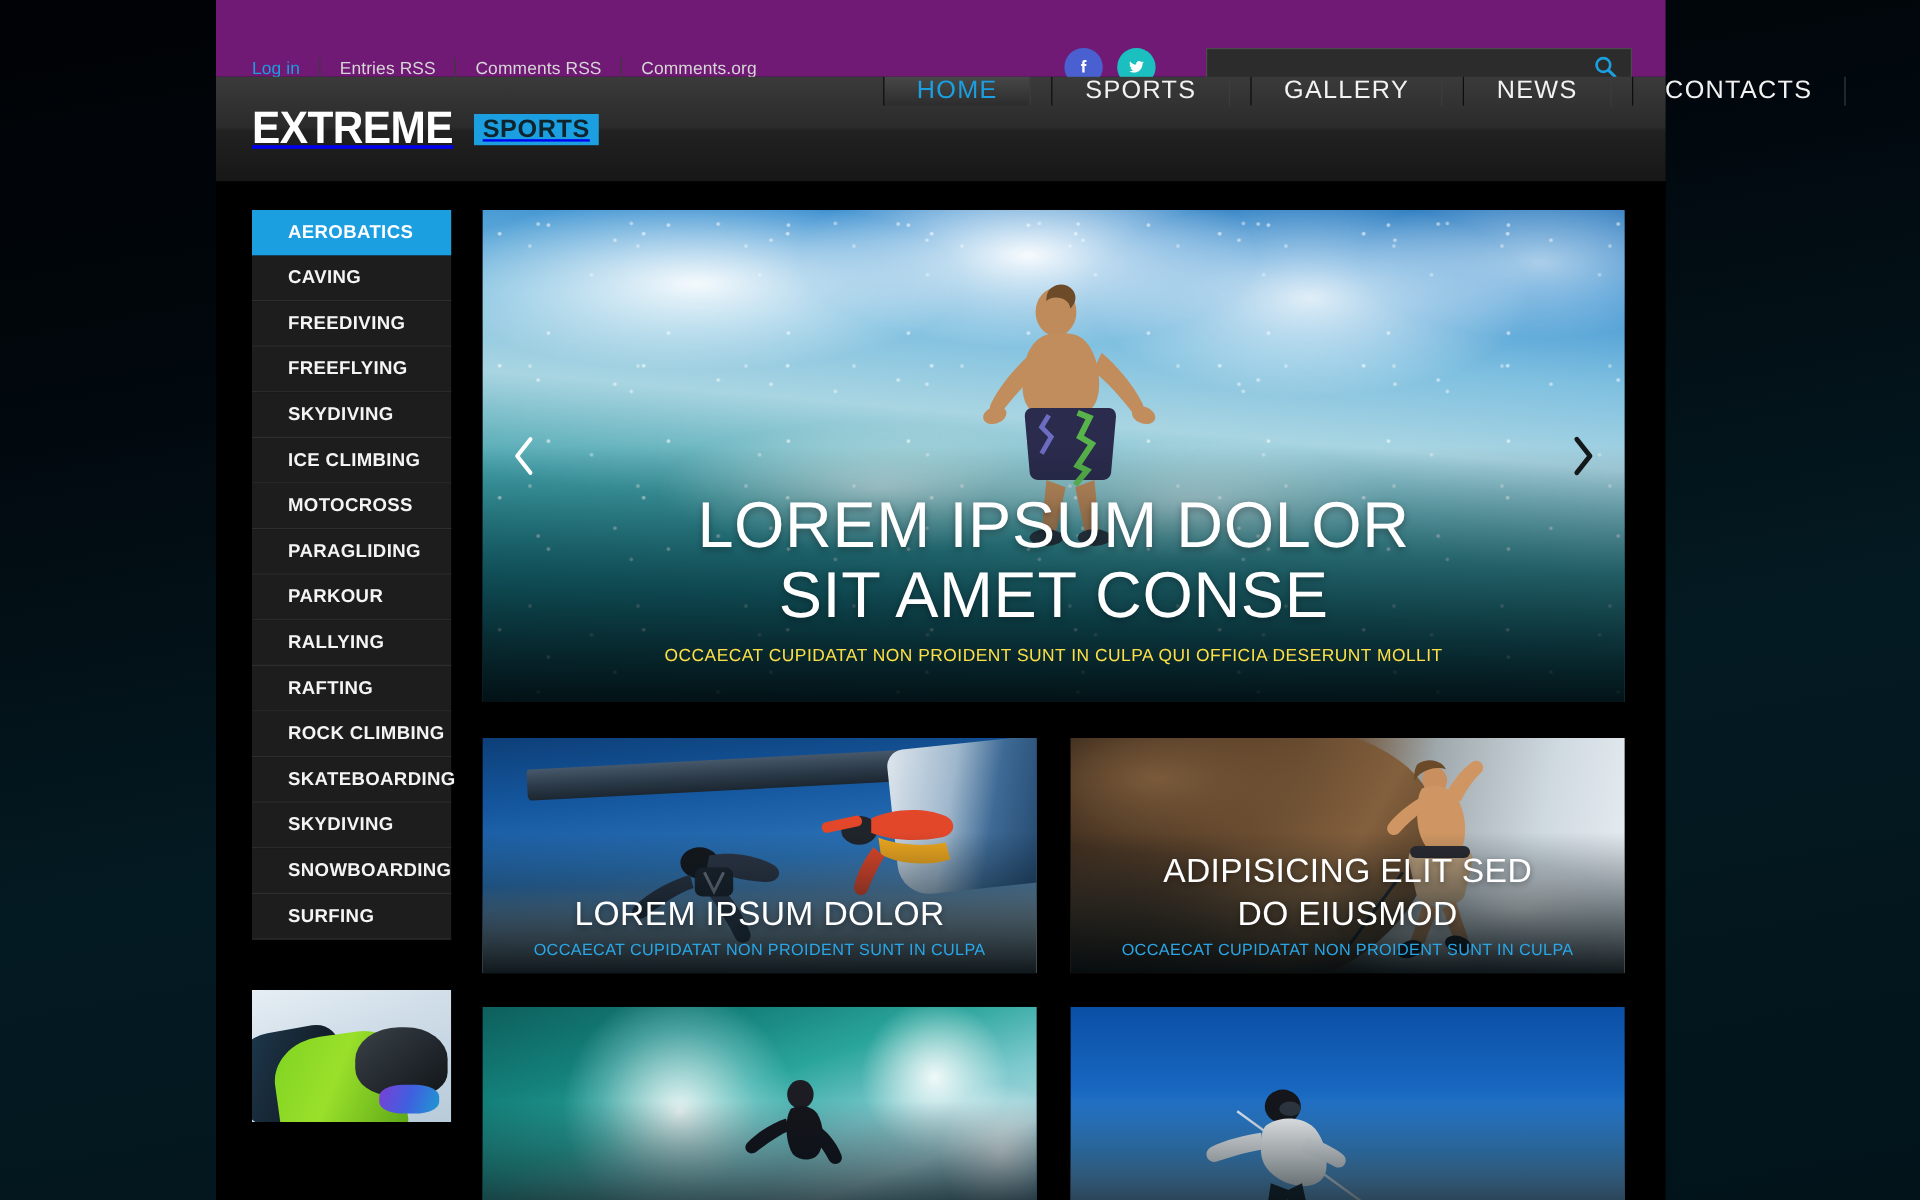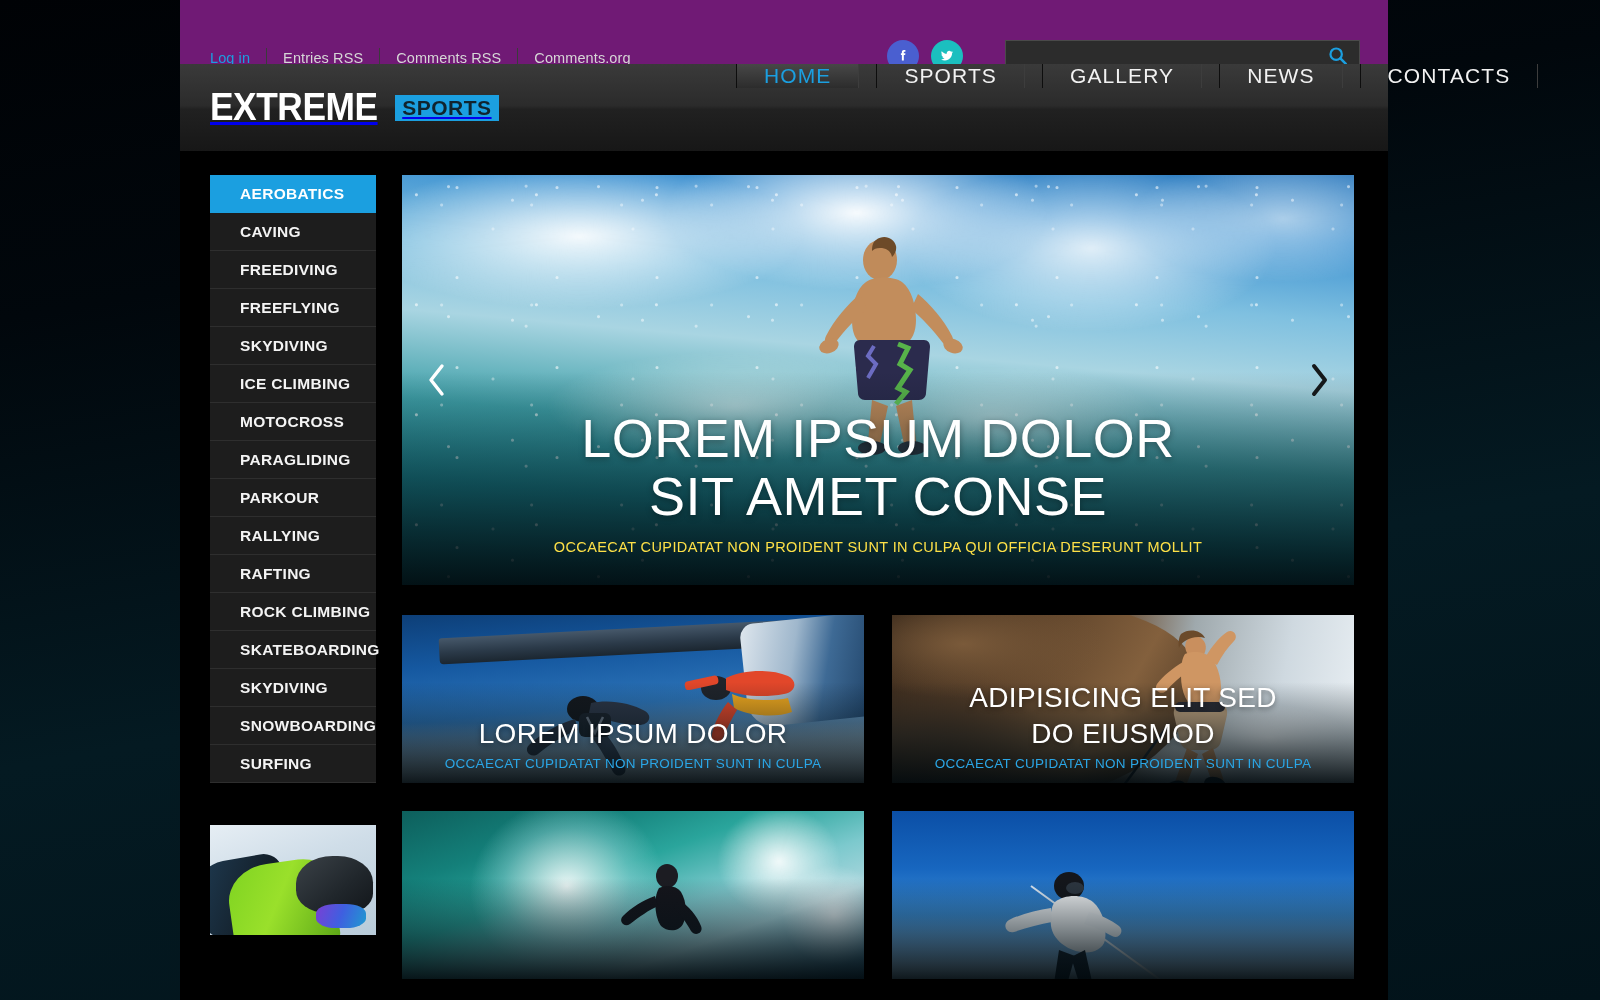--- a/index.html
+++ b/index.html
@@ -227,21 +227,21 @@
   .hero-arrow.next { right: 18px; }
 
   .cards {
     display: grid;
     grid-template-columns: 462px 462px;
     gap: 28px;
     margin-top: 30px;
   }
   .card {
     position: relative;
-    width: 462px; height: 168px;
+    width: 462px; height: 196px;
     overflow: hidden;
     cursor: pointer;
   }
   .card-overlay {
     position: absolute; inset: 0;
     background: linear-gradient(180deg, rgba(0,0,0,0) 40%, rgba(3,16,22,.5) 72%, rgba(1,9,13,.93) 100%);
   }
   .card-caption {
     position: absolute; left: 0; right: 0; bottom: 12px;
     text-align: center; padding: 0 16px;

